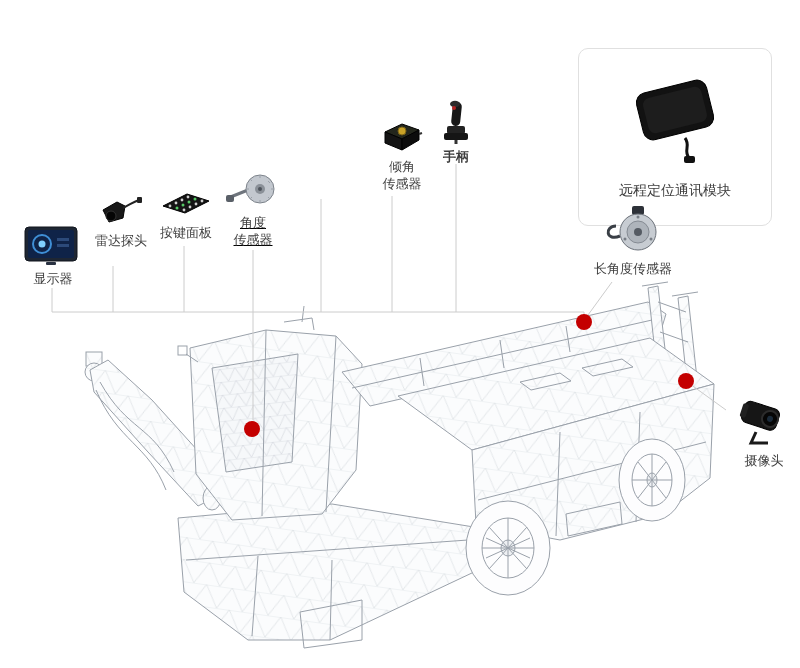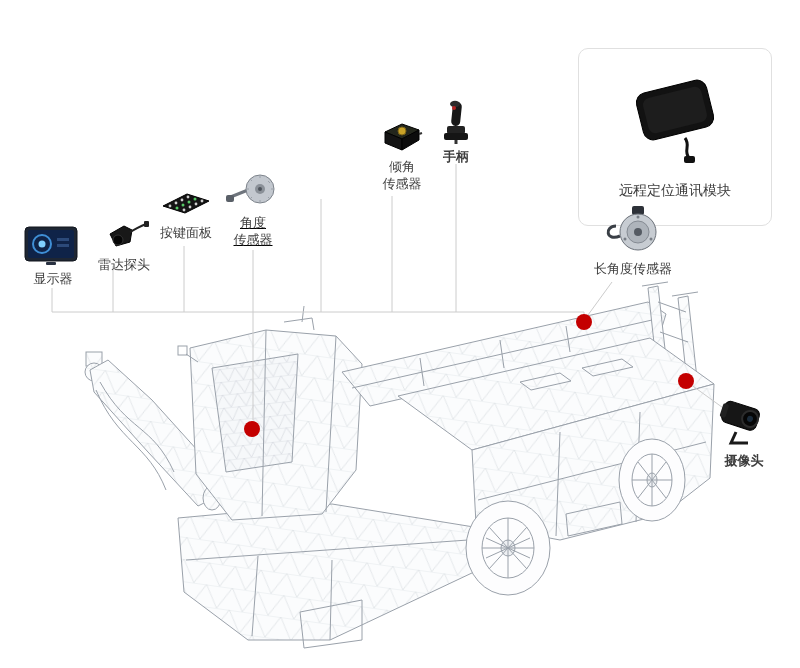--- a/index.html
+++ b/index.html
@@ -144,21 +144,21 @@
       <rect x="4" y="4" width="46" height="28" rx="2" fill="#0f2348"></rect>
       <circle cx="18" cy="18" r="9" fill="none" stroke="#3f8fd6" stroke-width="2"></circle>
       <circle cx="18" cy="18" r="3.5" fill="#7fd0ff"></circle>
       <rect x="33" y="12" width="12" height="3" fill="#2c4a7a"></rect>
       <rect x="33" y="18" width="12" height="3" fill="#2c4a7a"></rect>
       <rect x="22" y="36" width="10" height="3" rx="1" fill="#2a3242"></rect>
     </svg>
     <div class="label">显示器</div>
   </div>
 
-  <div class="comp" style="left:92px;top:220px;width:58px;align-items:flex-end;">
+  <div class="comp" style="left:92px;top:196px;width:58px;">
     <svg width="44" height="32" viewBox="0 0 44 32">
       <path d="M4,14 L18,6 L26,10 L24,22 L10,26 Z" fill="#181818" stroke="#000"></path>
       <circle cx="12" cy="20" r="5" fill="#050505" stroke="#333"></circle>
       <path d="M24,12 C32,8 34,6 40,4" stroke="#222" stroke-width="2" fill="none"></path>
       <rect x="38" y="1" width="5" height="6" rx="1" fill="#222"></rect>
     </svg>
     <div class="label">雷达探头</div>
   </div>
 
   <div class="comp" style="left:156px;top:190px;width:60px;">
@@ -241,21 +241,21 @@
       <circle cx="34" cy="28" r="18" fill="#c7ccd2" stroke="#6c727a"></circle>
       <circle cx="34" cy="28" r="11" fill="#aeb4bb" stroke="#858b93"></circle>
       <circle cx="34" cy="28" r="4" fill="#555b63"></circle>
       <circle cx="34" cy="13" r="1.5" fill="#777d85"></circle>
       <circle cx="47" cy="35" r="1.5" fill="#777d85"></circle>
       <circle cx="21" cy="35" r="1.5" fill="#777d85"></circle>
     </svg>
     <div class="label">长角度传感器</div>
   </div>
 
-  <div class="comp" style="left:714px;top:398px;width:60px;font-weight:bold;">
+  <div class="comp" style="left:734px;top:398px;width:60px;">
     <svg width="52" height="50" viewBox="0 0 52 50">
       <g transform="rotate(18 26 20)">
         <rect x="4" y="8" width="36" height="22" rx="6" fill="#161616" stroke="#000"></rect>
         <circle cx="32" cy="19" r="8" fill="#060606" stroke="#2c2c2c" stroke-width="2"></circle>
         <circle cx="32" cy="19" r="3" fill="#1b2b3a"></circle>
         <rect x="2" y="12" width="6" height="14" rx="2" fill="#202020"></rect>
       </g>
       <path d="M18,34 L13,45 L30,45" stroke="#1a1a1a" stroke-width="3" fill="none"></path>
     </svg>
     <div class="label">摄像头</div>

